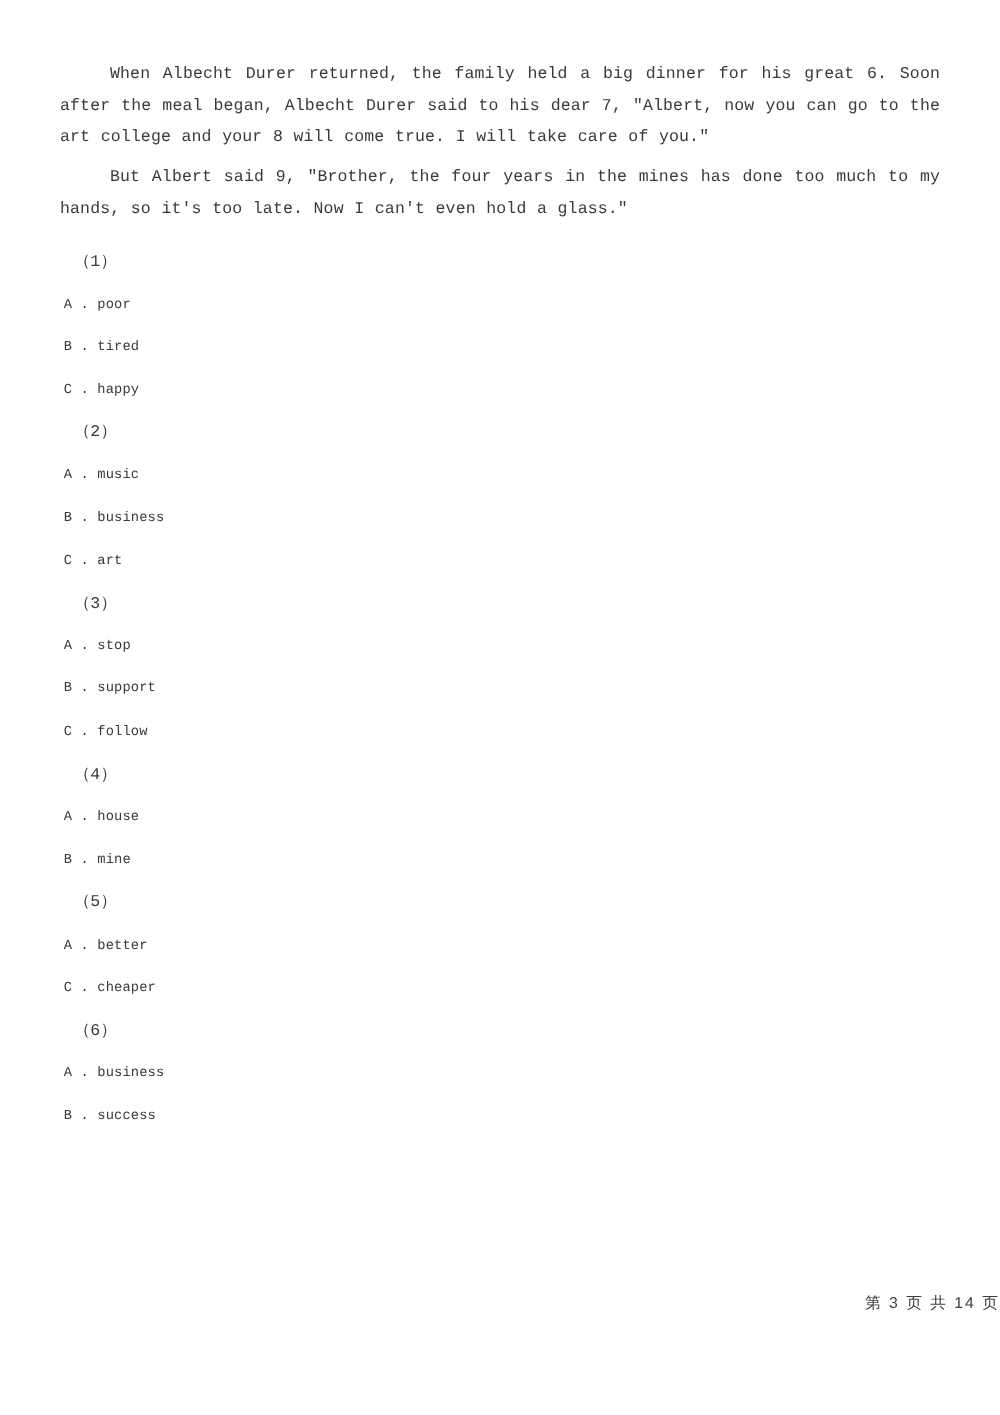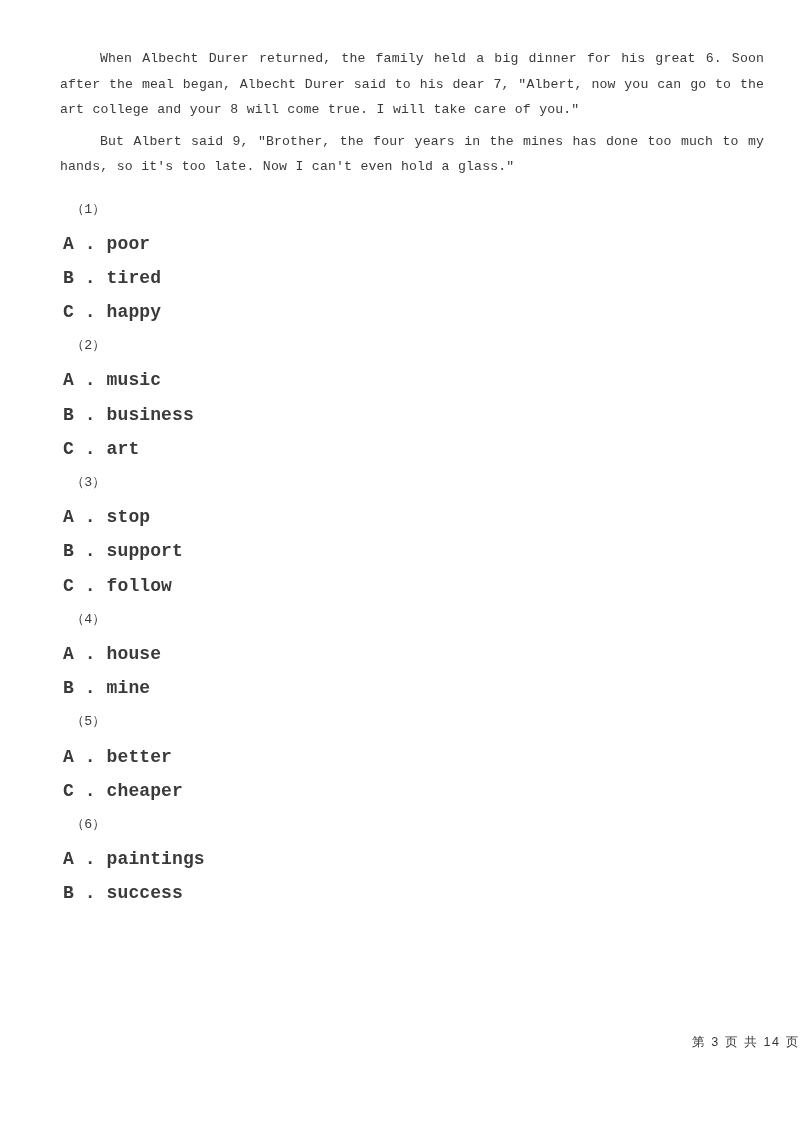--- a/index.html
+++ b/index.html
@@ -11,21 +11,21 @@
     position: relative;
     width: 800px;
     height: 1132px;
     background: #ffffff;
     overflow: hidden;
     font-family: "Liberation Mono", "DejaVu Sans Mono", monospace;
     color: #3a3a3a;
   }
   .content {
     position: absolute;
-    left: 60px;
+    left: 48px;
     top: 46px;
     width: 704px;
   }
   .para {
     margin: 0 0 6px 0;
     font-size: 13.2px;
     line-height: 25.5px;
     text-align: justify;
     text-justify: inter-word;
     text-indent: 40px;
@@ -40,27 +40,26 @@
   }
   .qnum {
     font-size: 13.2px;
     line-height: 34.2px;
     height: 34.2px;
     padding-left: 11px;
     letter-spacing: 0.1px;
     white-space: pre;
   }
   .qopt {
-    font-size: 18px;
+    font-size: 11px;
     line-height: 34.2px;
     height: 34.2px;
     padding-left: 3px;
     letter-spacing: 0.1px;
     white-space: pre;
-    font-weight: bold;
   }
   .questions {
     margin-top: 13px;
   }
   .footer {
     position: absolute;
     left: 0;
     top: 1032px;
     width: 800px;
     text-align: right;
@@ -112,21 +111,21 @@
       </div>
 
       <div class="qblock">
         <div class="qnum">（5）</div>
         <div class="qopt">A . better</div>
         <div class="qopt">C . cheaper</div>
       </div>
 
       <div class="qblock">
         <div class="qnum">（6）</div>
-        <div class="qopt">A . paintings</div>
+        <div class="qopt">A . business</div>
         <div class="qopt">B . success</div>
       </div>
 
     </div>
   </div>
 
   <div class="footer">第 3 页 共 14 页</div>
 
 </div>
 

